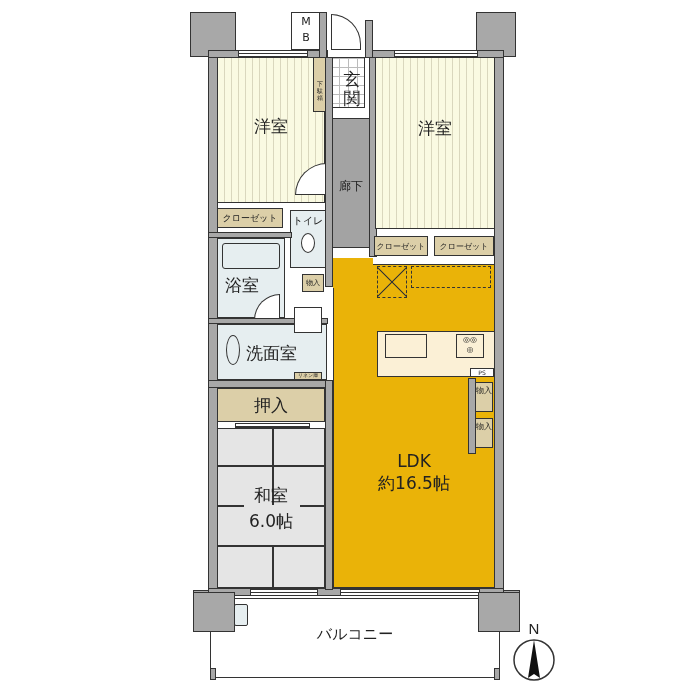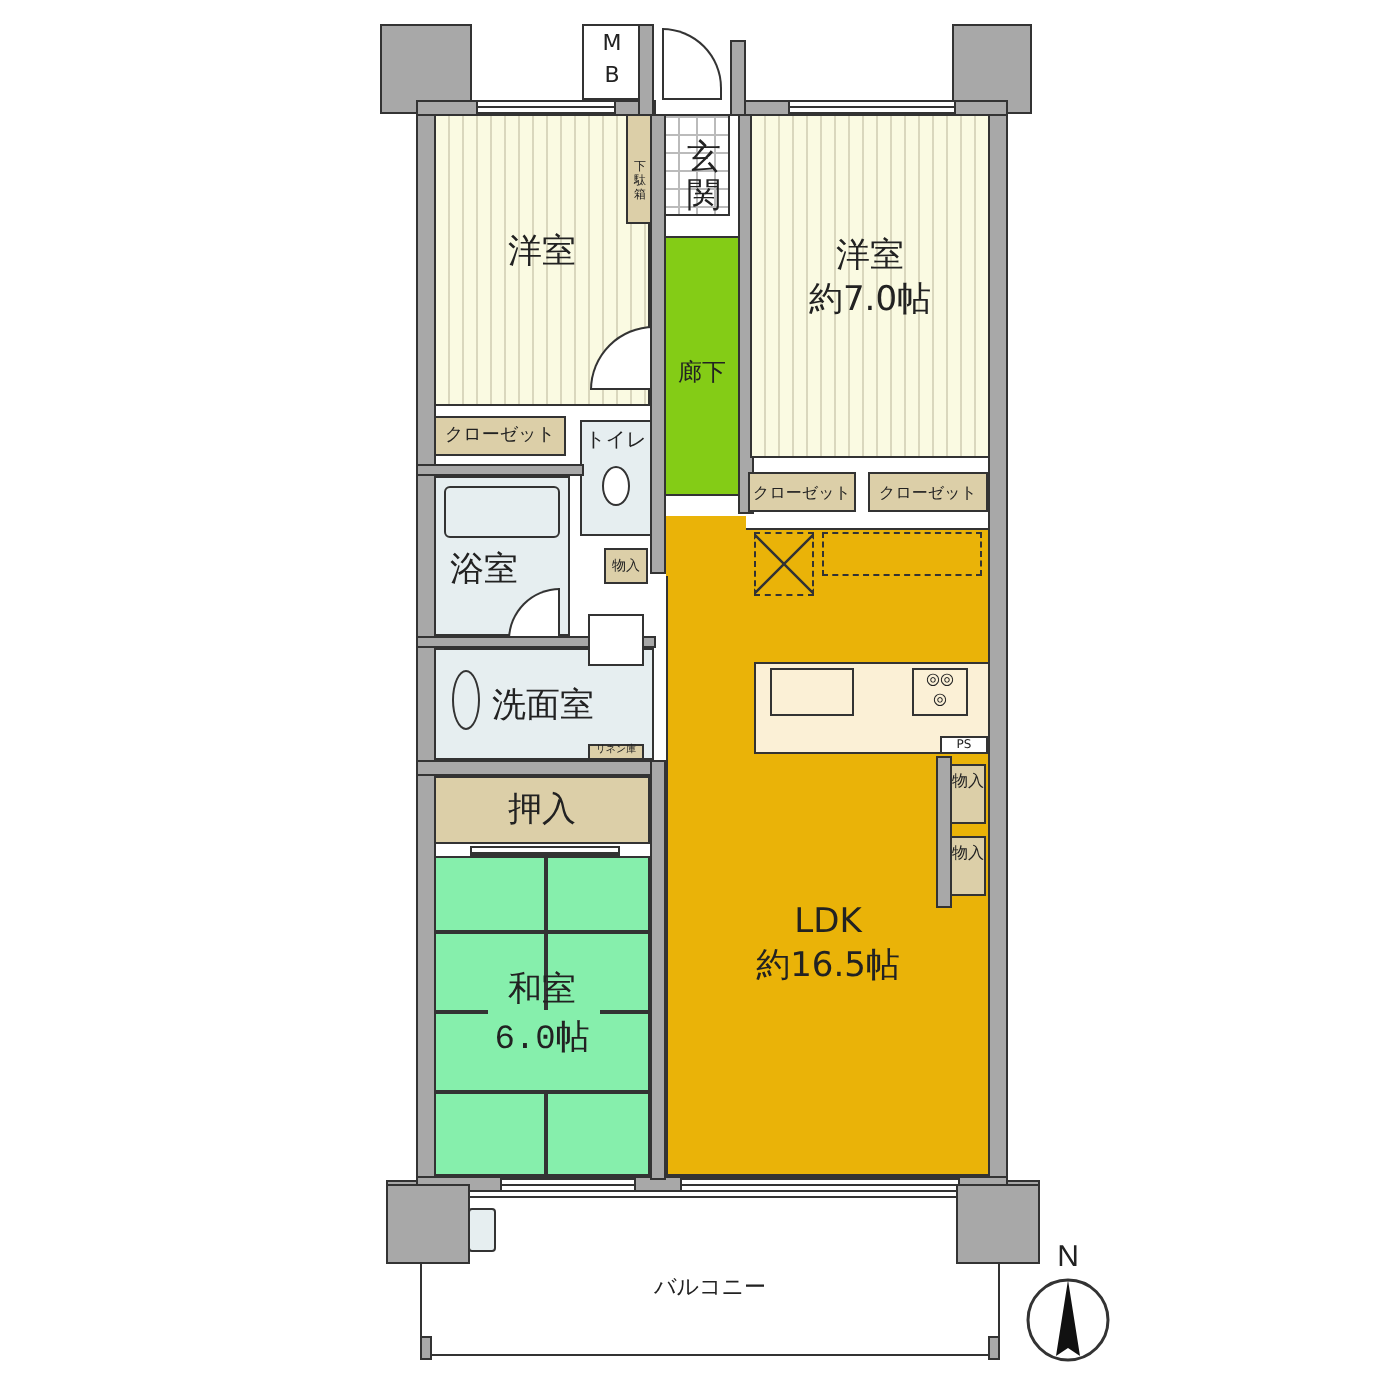--- a/index.html
+++ b/index.html
@@ -4,23 +4,23 @@
 <style>
   html, body { margin:0; padding:0; background:#ffffff; }
   body { width:700px; height:700px; position:relative; overflow:hidden;
          font-family:"DejaVu Sans", "Liberation Sans", sans-serif; color:#222; }
   .abs { position:absolute; box-sizing:border-box; }
   .wall { background:#a8a8a8; border:1.5px solid #333; }
   .room { border:1.5px solid #333; }
   .yoshitsu { background:#fafae2; }
   .ldk { background:#eab308; }
   .wet { background:#e6eef0; }
-  .washitsu { background:#86efac; }
+  .washitsu { background:#e5e5e5; }
   .storage { background:#dccfa8; border:1.5px solid #333; }
-  .hall { background:#84cc16; }
+  .hall { background:#a3a3a3; }
   .lbl { position:absolute; text-align:center; line-height:1.2; white-space:nowrap; }
   .big { font-size:17px; }
   .sm  { font-size:9px; }
   .xs  { font-size:6px; }
   .window { background:#fff; border:1px solid #333; height:7px; }
   .window::after { content:""; position:absolute; left:0; right:0; top:2px; height:1px; background:#333; }
   .tatami-line { position:absolute; background:#333; }
   .door-arc { position:absolute; border:1.5px solid #333; background:#fff; }
   .tile { background-image:
       linear-gradient(#bbb 1px, transparent 1px),
@@ -70,21 +70,20 @@
 </div>
 
 <div class="abs room hall" style="left:331px;top:118px;width:40px;height:130px;">
   <div class="lbl sm" style="left:0;right:0;top:60px;font-size:12px;">廊下</div>
 </div>
 <div class="abs wall" style="left:325px;top:57px;width:8px;height:230px;"></div>
 <div class="abs wall" style="left:369px;top:57px;width:8px;height:200px;"></div>
 
 <div class="abs room yoshitsu shade" style="left:375px;top:57px;width:120px;height:172px;">
   <div class="lbl big" style="left:0;right:0;top:60px;">洋室</div>
-  <div class="lbl big" style="left:0;right:0;top:82px;">約7.0帖</div>
 </div>
 <div class="abs storage" style="left:374px;top:236px;width:54px;height:20px;">
   <div class="lbl xs" style="left:0;right:0;top:5px;font-size:8px;">クローゼット</div>
 </div>
 <div class="abs storage" style="left:434px;top:236px;width:60px;height:20px;">
   <div class="lbl xs" style="left:0;right:0;top:5px;font-size:8px;">クローゼット</div>
 </div>
 
 <div class="abs room wet" style="left:290px;top:210px;width:36px;height:58px;">
   <div class="lbl sm" style="left:0;right:0;top:4px;font-size:10px;">トイレ</div>
@@ -120,21 +119,21 @@
 
 <div class="abs room washitsu" style="left:217px;top:428px;width:108px;height:160px;">
   <div class="tatami-line" style="left:54px;top:0;width:1.5px;height:36px;"></div>
   <div class="tatami-line" style="left:0;top:36px;width:108px;height:1.5px;"></div>
   <div class="tatami-line" style="left:54px;top:36px;width:1.5px;height:40px;"></div>
   <div class="tatami-line" style="left:0;top:76px;width:26px;height:1.5px;"></div>
   <div class="tatami-line" style="left:82px;top:76px;width:26px;height:1.5px;"></div>
   <div class="tatami-line" style="left:0;top:116px;width:108px;height:1.5px;"></div>
   <div class="tatami-line" style="left:54px;top:116px;width:1.5px;height:44px;"></div>
   <div class="lbl big" style="left:0;right:0;top:56px;">和室</div>
-  <div class="lbl big" style="left:0;right:0;top:82px;font-family:Liberation Mono, monospace;">6.0帖</div>
+  <div class="lbl big" style="left:0;right:0;top:82px;">6.0帖</div>
 </div>
 
 <div class="abs wall" style="left:325px;top:380px;width:8px;height:210px;"></div>
 <div class="abs room ldk" style="left:333px;top:264px;width:162px;height:324px;">
   <div class="lbl big" style="left:0;right:0;top:186px;">LDK</div>
   <div class="lbl big" style="left:0;right:0;top:208px;">約16.5帖</div>
 </div>
 <div class="abs room ldk" style="left:333px;top:258px;width:40px;height:30px;border:none;"></div>
 <div class="abs dash" style="left:377px;top:266px;width:30px;height:32px;background:linear-gradient(45deg,transparent 48%,#333 49%,#333 51%,transparent 52%),linear-gradient(-45deg,transparent 48%,#333 49%,#333 51%,transparent 52%);"></div>
 <div class="abs dash" style="left:411px;top:266px;width:80px;height:22px;"></div>
@@ -151,21 +150,21 @@
 </div>
 <div class="abs storage" style="left:475px;top:418px;width:18px;height:30px;">
   <div class="lbl xs" style="left:0;right:0;top:3px;font-size:8px;white-space:normal;">物入</div>
 </div>
 <div class="abs wall" style="left:468px;top:378px;width:8px;height:76px;"></div>
 
 <div class="abs window" style="left:250px;top:589px;width:68px;"></div>
 <div class="abs window" style="left:340px;top:589px;width:140px;"></div>
 
 <div class="abs" style="left:210px;top:598px;width:290px;height:80px;border:1.5px solid #333;background:#fff;">
-  <div class="lbl" style="left:0;right:0;top:38px;font-size:11px;">バルコニー</div>
+  <div class="lbl" style="left:0;right:0;top:26px;font-size:15px;">バルコニー</div>
 </div>
 <div class="abs wall" style="left:193px;top:592px;width:42px;height:40px;"></div>
 <div class="abs wall" style="left:478px;top:592px;width:42px;height:40px;"></div>
 <div class="abs" style="left:234px;top:604px;width:14px;height:22px;border:1.5px solid #333;background:#e6eef0;border-radius:2px;"></div>
 <div class="abs wall" style="left:210px;top:668px;width:6px;height:12px;"></div>
 <div class="abs wall" style="left:494px;top:668px;width:6px;height:12px;"></div>
 
 <div class="abs" style="left:510px;top:620px;width:48px;height:62px;">
   <div class="lbl" style="left:0;right:0;top:0;font-size:15px;font-family:'Liberation Sans',sans-serif;">N</div>
   <svg width="44" height="44" style="position:absolute;left:2px;top:18px;" viewBox="0 0 44 44">

